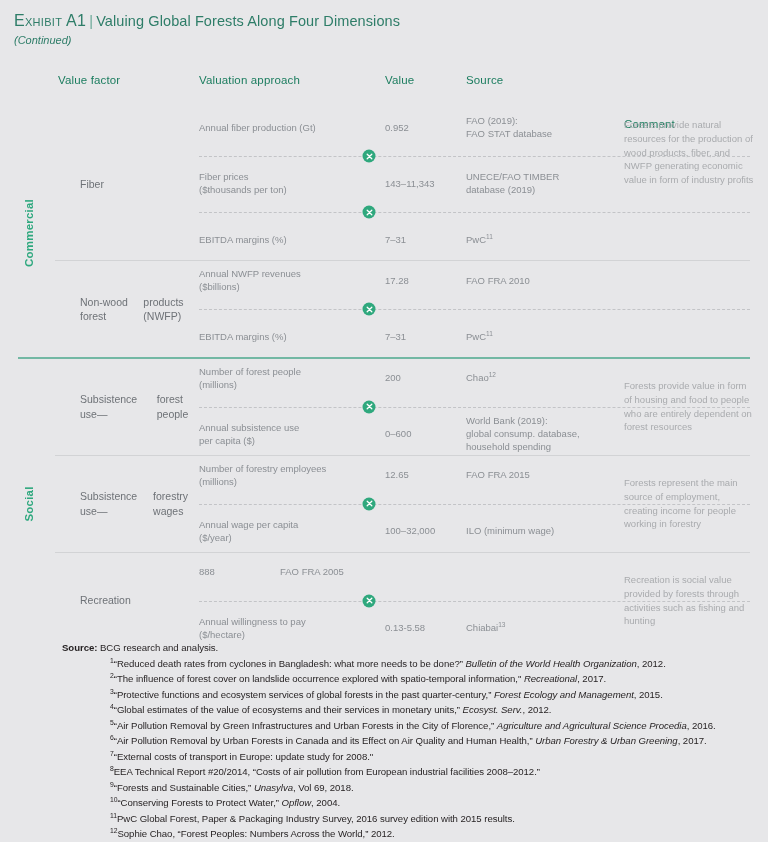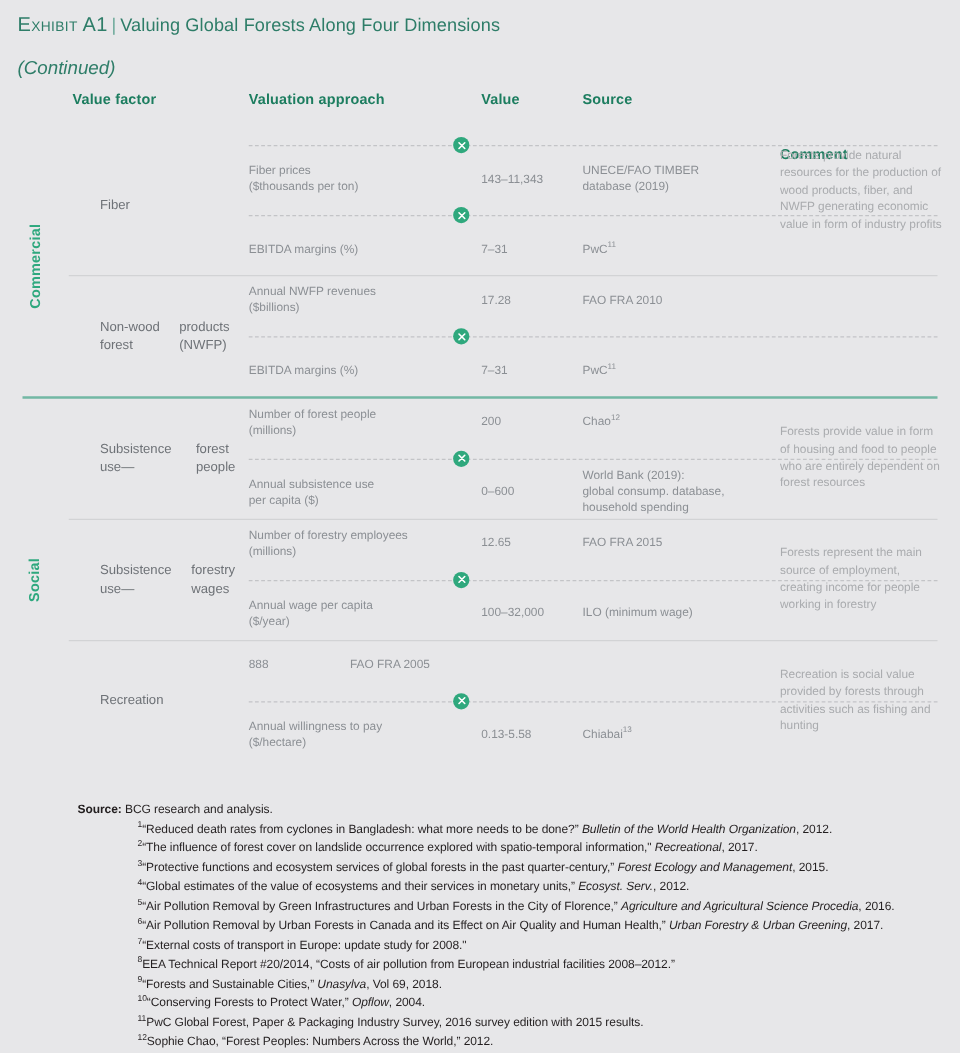--- a/index.html
+++ b/index.html
@@ -9,28 +9,28 @@
     font-family: "Liberation Sans", sans-serif;
     overflow: hidden;
   }
   .page { position: relative; width: 768px; height: 842px; background: #e7e7e9; padding-left: 32px; }
 
   
   .title-block { position: absolute; left: 14px; top: 12px; }
   .title-line1 { font-size: 14.5px; color: #2e7d68; letter-spacing: .1px; white-space: nowrap; }
   .title-exhibit { font-variant: small-caps; font-size: 16px; letter-spacing: .3px; }
   .title-bar { color: #6aa898; padding: 0 3px; font-weight: 300; }
-  .title-line2 { font-size: 15px; color: #2e7d68; font-style: italic; margin-top: 16px; }
+  .title-line2 { font-size: 11px; color: #2e7d68; font-style: italic; margin-top: 4px; }
 
   
   .table { position: absolute; left: 0; top: 74px; width: 768px; }
   .thead { position: relative; height: 34px; }
   .thead .th {
     position: absolute; top: 0;
-    font-size: 11.5px; font-weight: bold; color: #1c7d5f; letter-spacing: .15px;
+    font-size: 11.5px; font-weight: normal; color: #1c7d5f; letter-spacing: .15px;
   }
   .th-vf { left: 58px; }
   .th-va { left: 199px; }
   .th-val { left: 385px; }
   .th-src { left: 466px; }
   .th-cmt { left: 624px; margin-top: 44px; }
 
   .section { position: relative; }
   .section-rail {
     position: absolute; left: 20px; top: 0; bottom: 0; width: 18px;
@@ -110,20 +110,30 @@
     <div id="table-body">
         <div class="section">
           <div class="section-rail">
             <span>Commercial</span>
           </div>
           <div class="vf-row">
             <div class="vf-label">
               <div>Fiber</div>
             </div>
             <div class="subrows">
+              <div class="subrow">
+                <div class="sr-approach">
+                  <div>Annual fiber production (Gt)</div>
+                </div>
+                <div class="sr-value">0.952</div>
+                <div class="sr-source">
+                  <div>FAO (2019):</div>
+                  <div>FAO STAT database</div>
+                </div>
+              </div>
               <div class="mult-sep">
                 <span class="mult-icon">
                   <svg width="8" height="8" viewBox="0 0 8 8">
                     <path d="M1.7 1.7 L6.3 6.3 M6.3 1.7 L1.7 6.3" stroke="#ffffff" stroke-width="1.3" stroke-linecap="round"></path>
                   </svg>
                 </span>
               </div>
               <div class="subrow">
                 <div class="sr-approach">
                   <div>Fiber prices</div>

